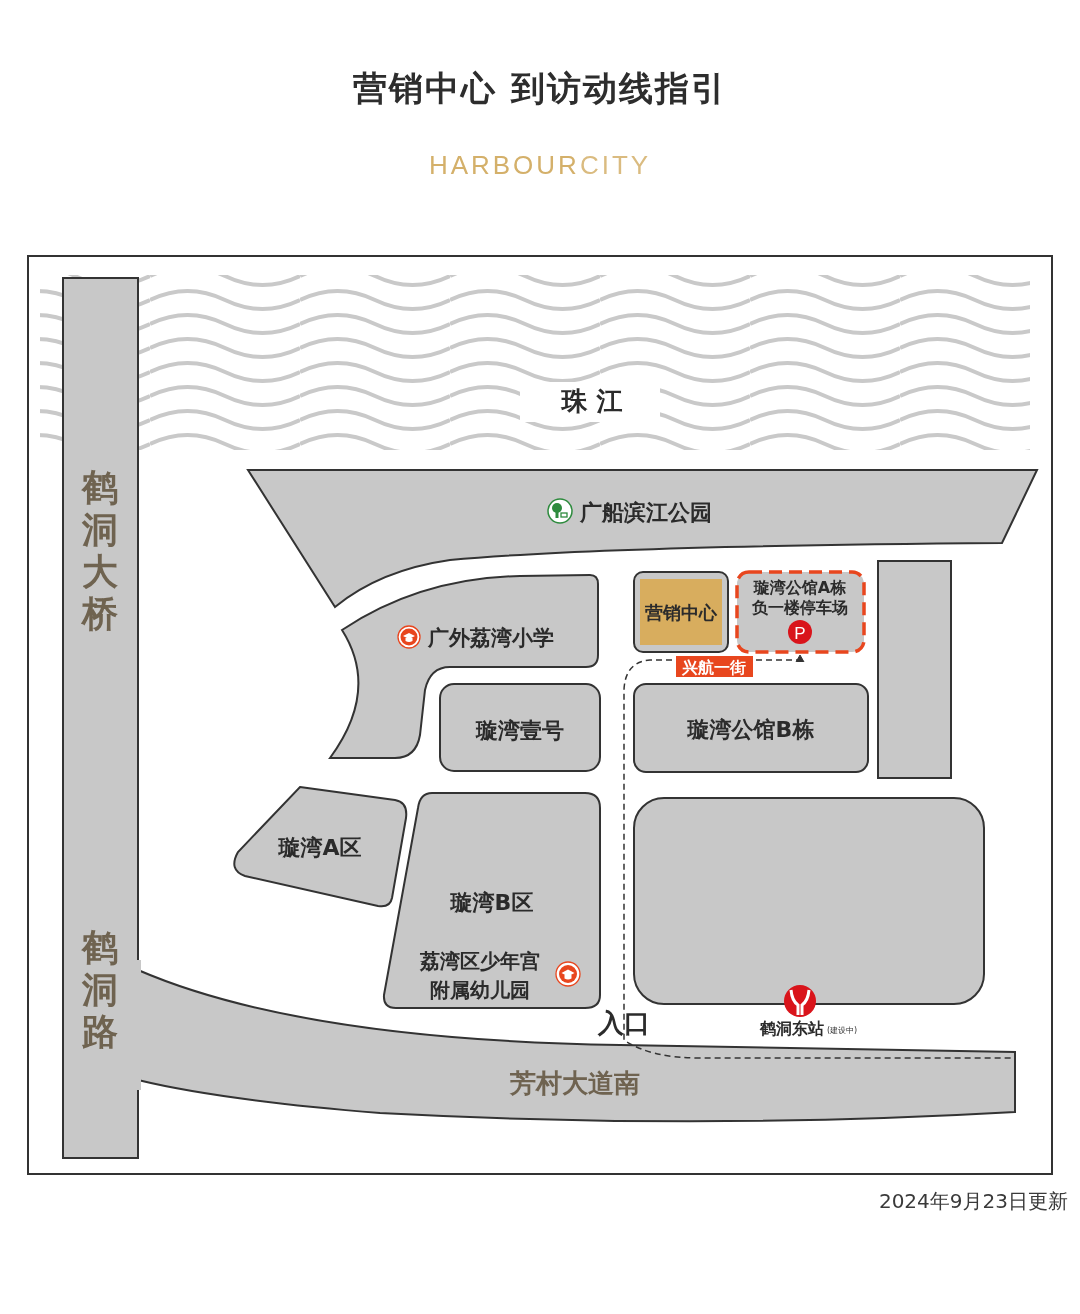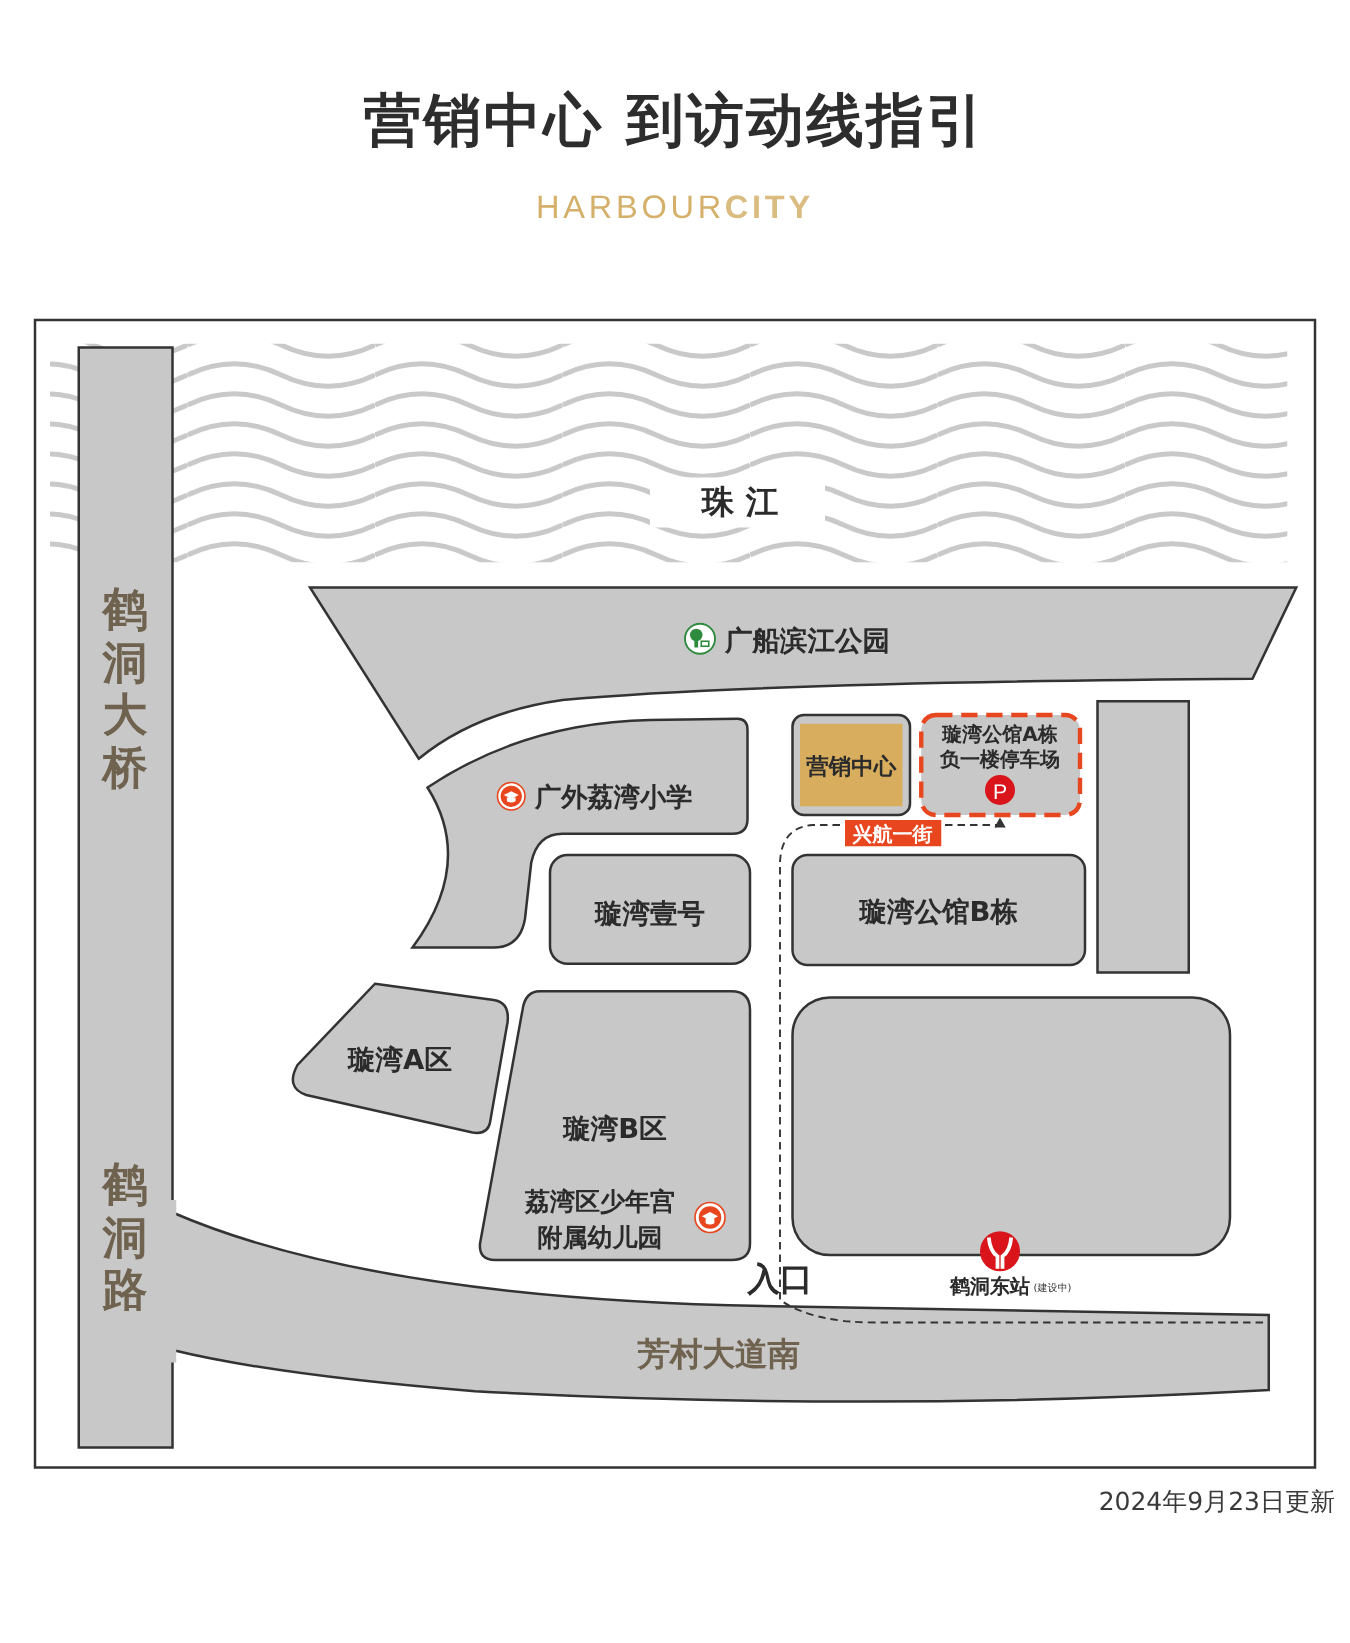--- a/index.html
+++ b/index.html
@@ -1,22 +1,22 @@
 <!DOCTYPE html>
 <html><head>
 <meta charset="utf-8">
 <style>
   html, body { margin:0; padding:0; background:#ffffff; }
   body { width:1080px; height:1314px; position:relative; overflow:hidden;
          font-family:"DejaVu Sans", sans-serif; }
   .title { position:absolute; left:0; top:66px; width:1080px; text-align:center;
-           font-size:46px; font-weight:bold; color:#2d2d2d; letter-spacing:2px; }
+           font-size:34px; font-weight:bold; color:#2d2d2d; letter-spacing:2px; }
   .brand { position:absolute; left:0; top:150px; width:1080px; text-align:center;
            font-family:"Liberation Sans", sans-serif; font-size:26px; color:#d4b06a; letter-spacing:3px; }
-  .brand .thin { font-weight:bold; opacity:0.85; }
+  .brand .thin { font-weight:normal; opacity:0.85; }
   .date { position:absolute; right:12px; top:1188px; font-size:20px; color:#3a3a3a; }
   svg.map { position:absolute; left:0; top:0; }
   .lbl { font-family:"DejaVu Sans", sans-serif; font-weight:bold; fill:#2b2b2b; }
   .road-lbl { font-family:"DejaVu Sans", sans-serif; fill:#6f6350; font-weight:bold; }
 </style>
 </head>
 <body>
 
 <div class="title">营销中心 到访动线指引</div>
 <div class="brand"><span>HARBOUR</span><span class="thin">CITY</span></div>

